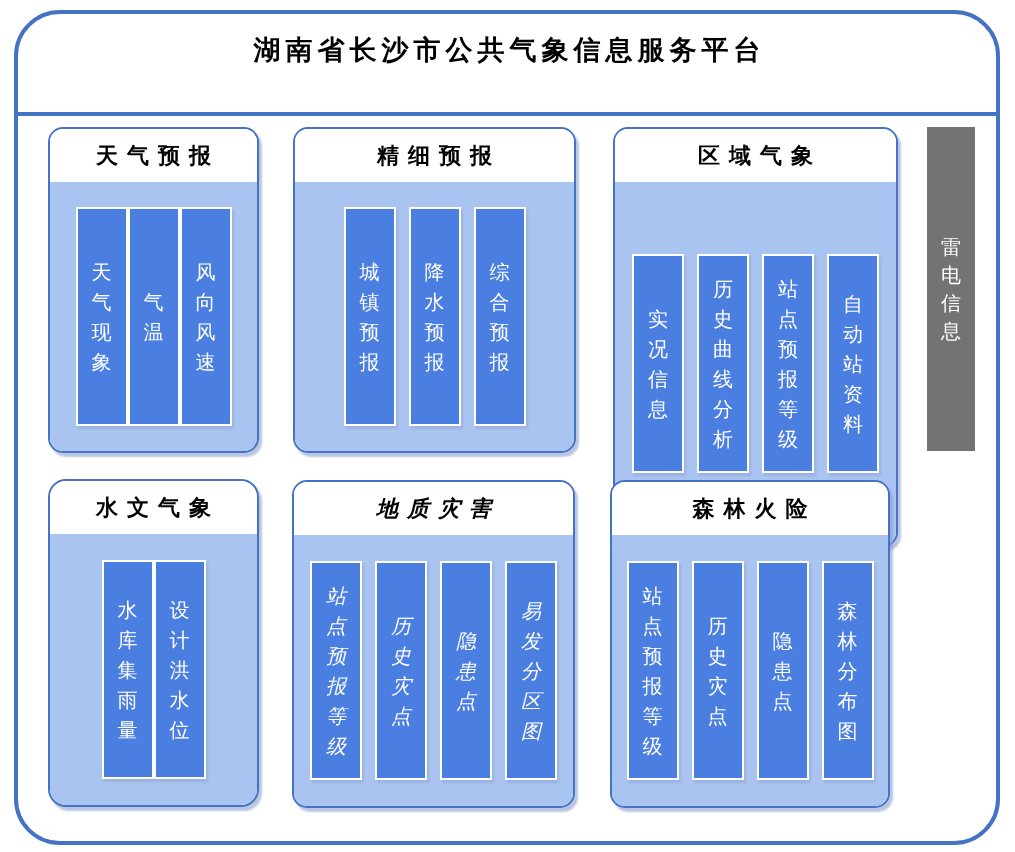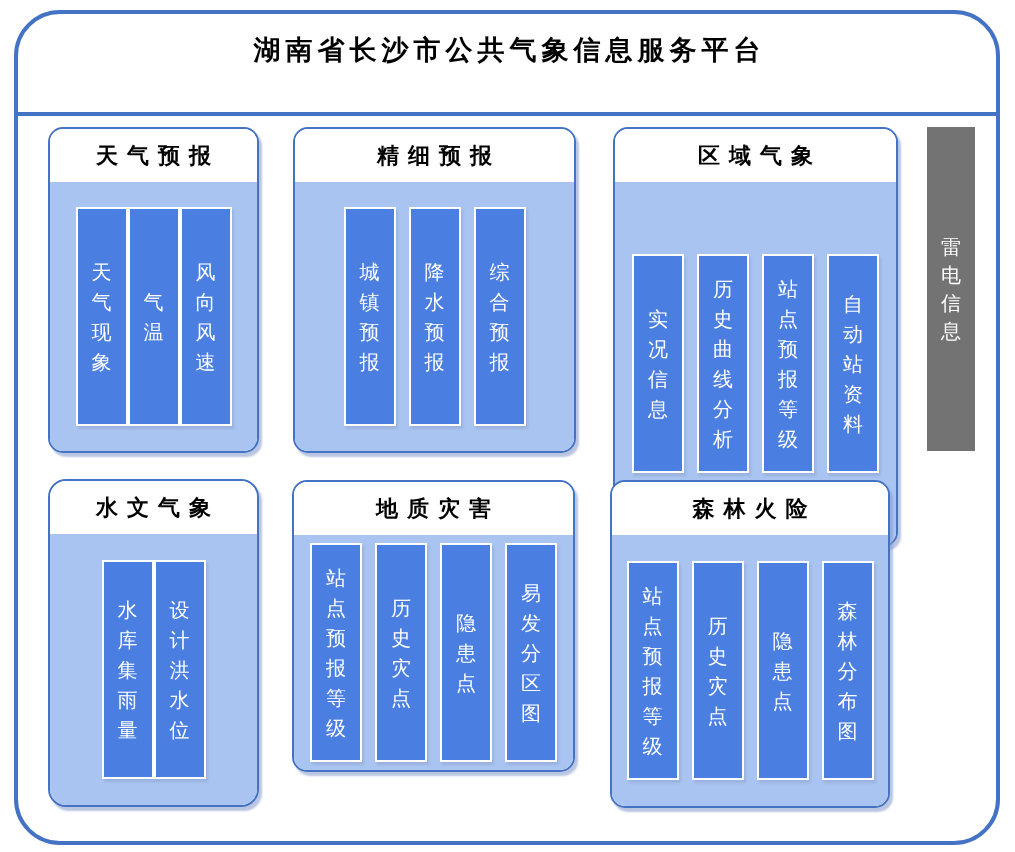--- a/index.html
+++ b/index.html
@@ -82,21 +82,21 @@
     display: block; width: 22px;
     font-size: 20px; line-height: 28px;
     color: #ffffff; text-align: center;
     word-break: break-all;
   }
   
   #panel-0 { left: 48px;  top: 127px; width: 211px; height: 326px; }
   #panel-1 { left: 293px; top: 127px; width: 283px; height: 326px; }
   #panel-2 { left: 613px; top: 127px; width: 285px; height: 420px; }
   #panel-3 { left: 48px;  top: 479px; width: 211px; height: 328px; border-radius: 18px; }
-  #panel-4 { left: 292px; top: 480px; width: 283px; height: 292px; }
+  #panel-4 { left: 292px; top: 480px; width: 283px; height: 328px; font-style: italic; }
   #panel-5 { left: 610px; top: 480px; width: 280px; height: 328px; }
 </style>
 </head>
 <body>
 
 <div class="canvas">
 
   <div class="outer-frame">
     <div class="title-band">
       <div class="page-title">湖南省长沙市公共气象信息服务平台</div>

